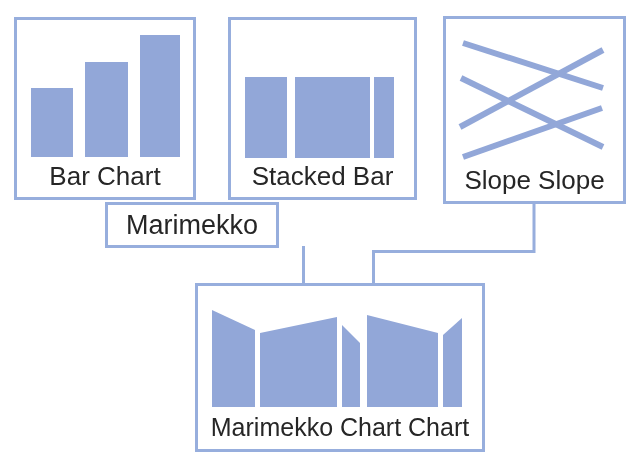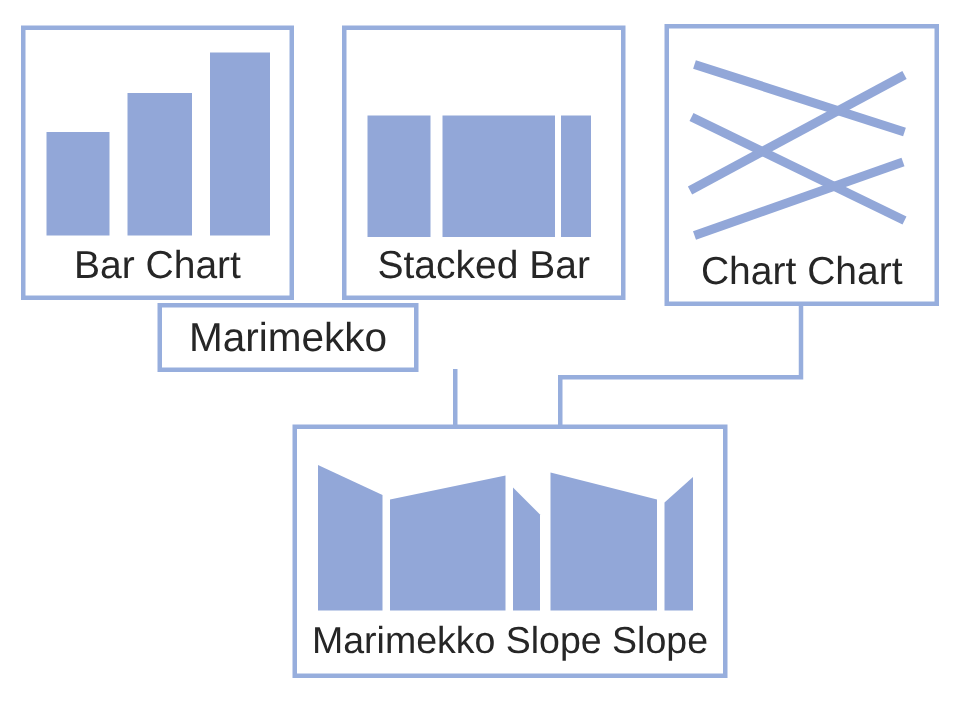--- a/index.html
+++ b/index.html
@@ -63,29 +63,29 @@
 
   <div class="node" style="left:14px; top:17px; width:182px; height:183px;">
     <div class="node-label">Bar Chart</div>
   </div>
 
   <div class="node" style="left:228px; top:17px; width:189px; height:183px;">
     <div class="node-label">Stacked Bar</div>
   </div>
 
   <div class="node" style="left:443px; top:16px; width:183px; height:188px;">
-    <div class="node-label">Chart Chart</div>
+    <div class="node-label">Slope Slope</div>
   </div>
 
   <div class="node node-marimekko" style="left:105px; top:202px; width:174px; height:46px;">
     <div class="center-label">Marimekko</div>
   </div>
 
   <div class="node node-marimekko-slope" style="left:195px; top:283px; width:290px; height:169px;">
-    <div class="node-label">Marimekko Slope Slope</div>
+    <div class="node-label">Marimekko Chart Chart</div>
   </div>
 
   <svg class="icon-layer" viewBox="0 0 640 472" xmlns="http://www.w3.org/2000/svg">
 
     <g>
       <line x1="303.5" y1="246" x2="303.5" y2="285" stroke="#97aedd" stroke-width="3"></line>
     </g>
     <g>
       <polyline points="534,202 534,251.5 373.5,251.5 373.5,285" fill="none" stroke="#97aedd" stroke-width="3"></polyline>
     </g>

